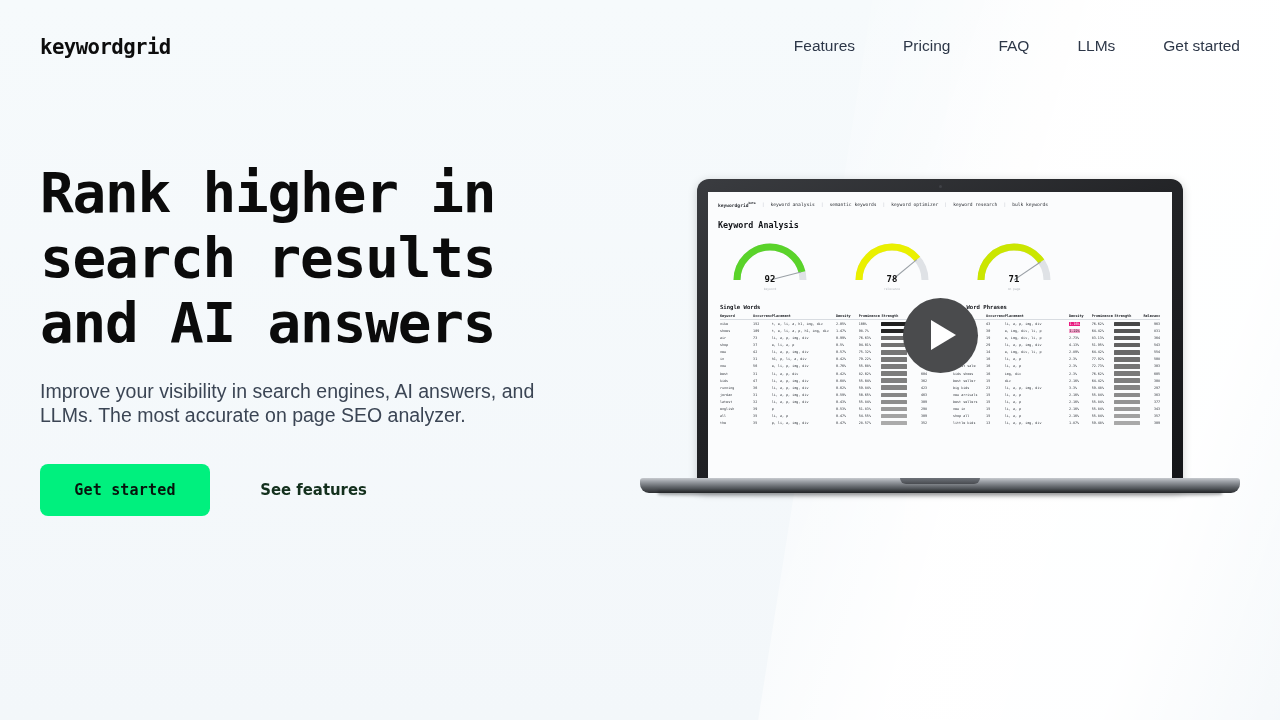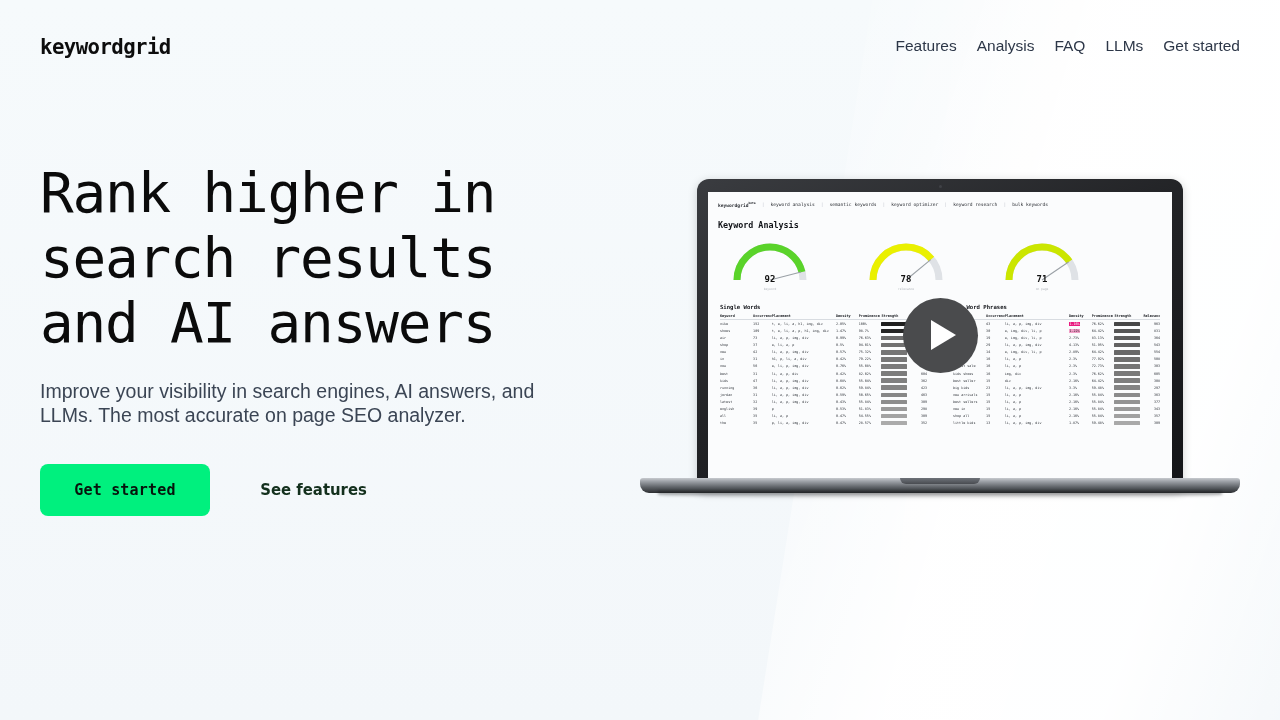--- a/index.html
+++ b/index.html
@@ -47,38 +47,38 @@
     font-weight: 700;
     font-size: 22px;
     letter-spacing: -0.6px;
     color: #0d0d0d;
     transform: scaleX(.94);
     transform-origin: left center;
   }
   .nav {
     margin-left: auto;
     display: flex; align-items: center;
-    gap: 20px;
+    gap: 48px;
   }
   .nav-item {
     font-size: 15.5px;
     color: #2d3748;
     text-decoration: none;
     white-space: nowrap;
   }
 
   
   .hero {
     position: absolute;
     left: 40px; top: 160px;
     width: 560px;
   }
   .headline {
     font-family: "DejaVu Sans Mono", monospace;
-    font-weight: 400;
+    font-weight: 700;
     font-size: 56px;
     line-height: 65px;
     color: #0b0b0b;
     letter-spacing: -1.2px;
     white-space: pre-line;
   }
   .subhead {
     margin-top: 24px;
     width: 505px;
     font-size: 19.5px;
@@ -188,21 +188,21 @@
   .app-nav .sep { color: #c6cad0; }
   .app-nav .nv { white-space: nowrap; }
   .app-title {
     margin-top: 7px;
     font-family: "DejaVu Sans Mono", monospace;
     font-weight: 700;
     font-size: 8.4px;
     color: #111318;
   }
 
-  .gauges { display: flex; gap: 44px; margin-top: 6px; padding-left: 6px; }
+  .gauges { display: flex; gap: 30px; margin-top: 6px; padding-left: 6px; }
   .gauge { position: relative; width: 92px; height: 56px; }
   .gauge svg { display: block; }
   .gauge-val {
     position: absolute;
     left: 0; right: 0; bottom: 8px;
     text-align: center;
     font-family: "DejaVu Sans Mono", monospace;
     font-weight: 700;
     font-size: 9px;
     color: #111;
@@ -289,21 +289,21 @@
 <body>
 
 <div id="page">
   <div class="sheen-a"></div>
   <div class="sheen-b"></div>
 
   <div class="header">
     <div class="logo">keywordgrid</div>
     <nav class="nav">
       <a class="nav-item" href="#">Features</a>
-      <a class="nav-item" href="#">Analysis</a>
+      <a class="nav-item" href="#">Pricing</a>
       <a class="nav-item" href="#">FAQ</a>
       <a class="nav-item" href="#">LLMs</a>
       <a class="nav-item" href="#">Get started</a>
     </nav>
   </div>
 
   <div class="hero">
     <h1 class="headline">Rank higher in
 search results
 and AI answers</h1>

